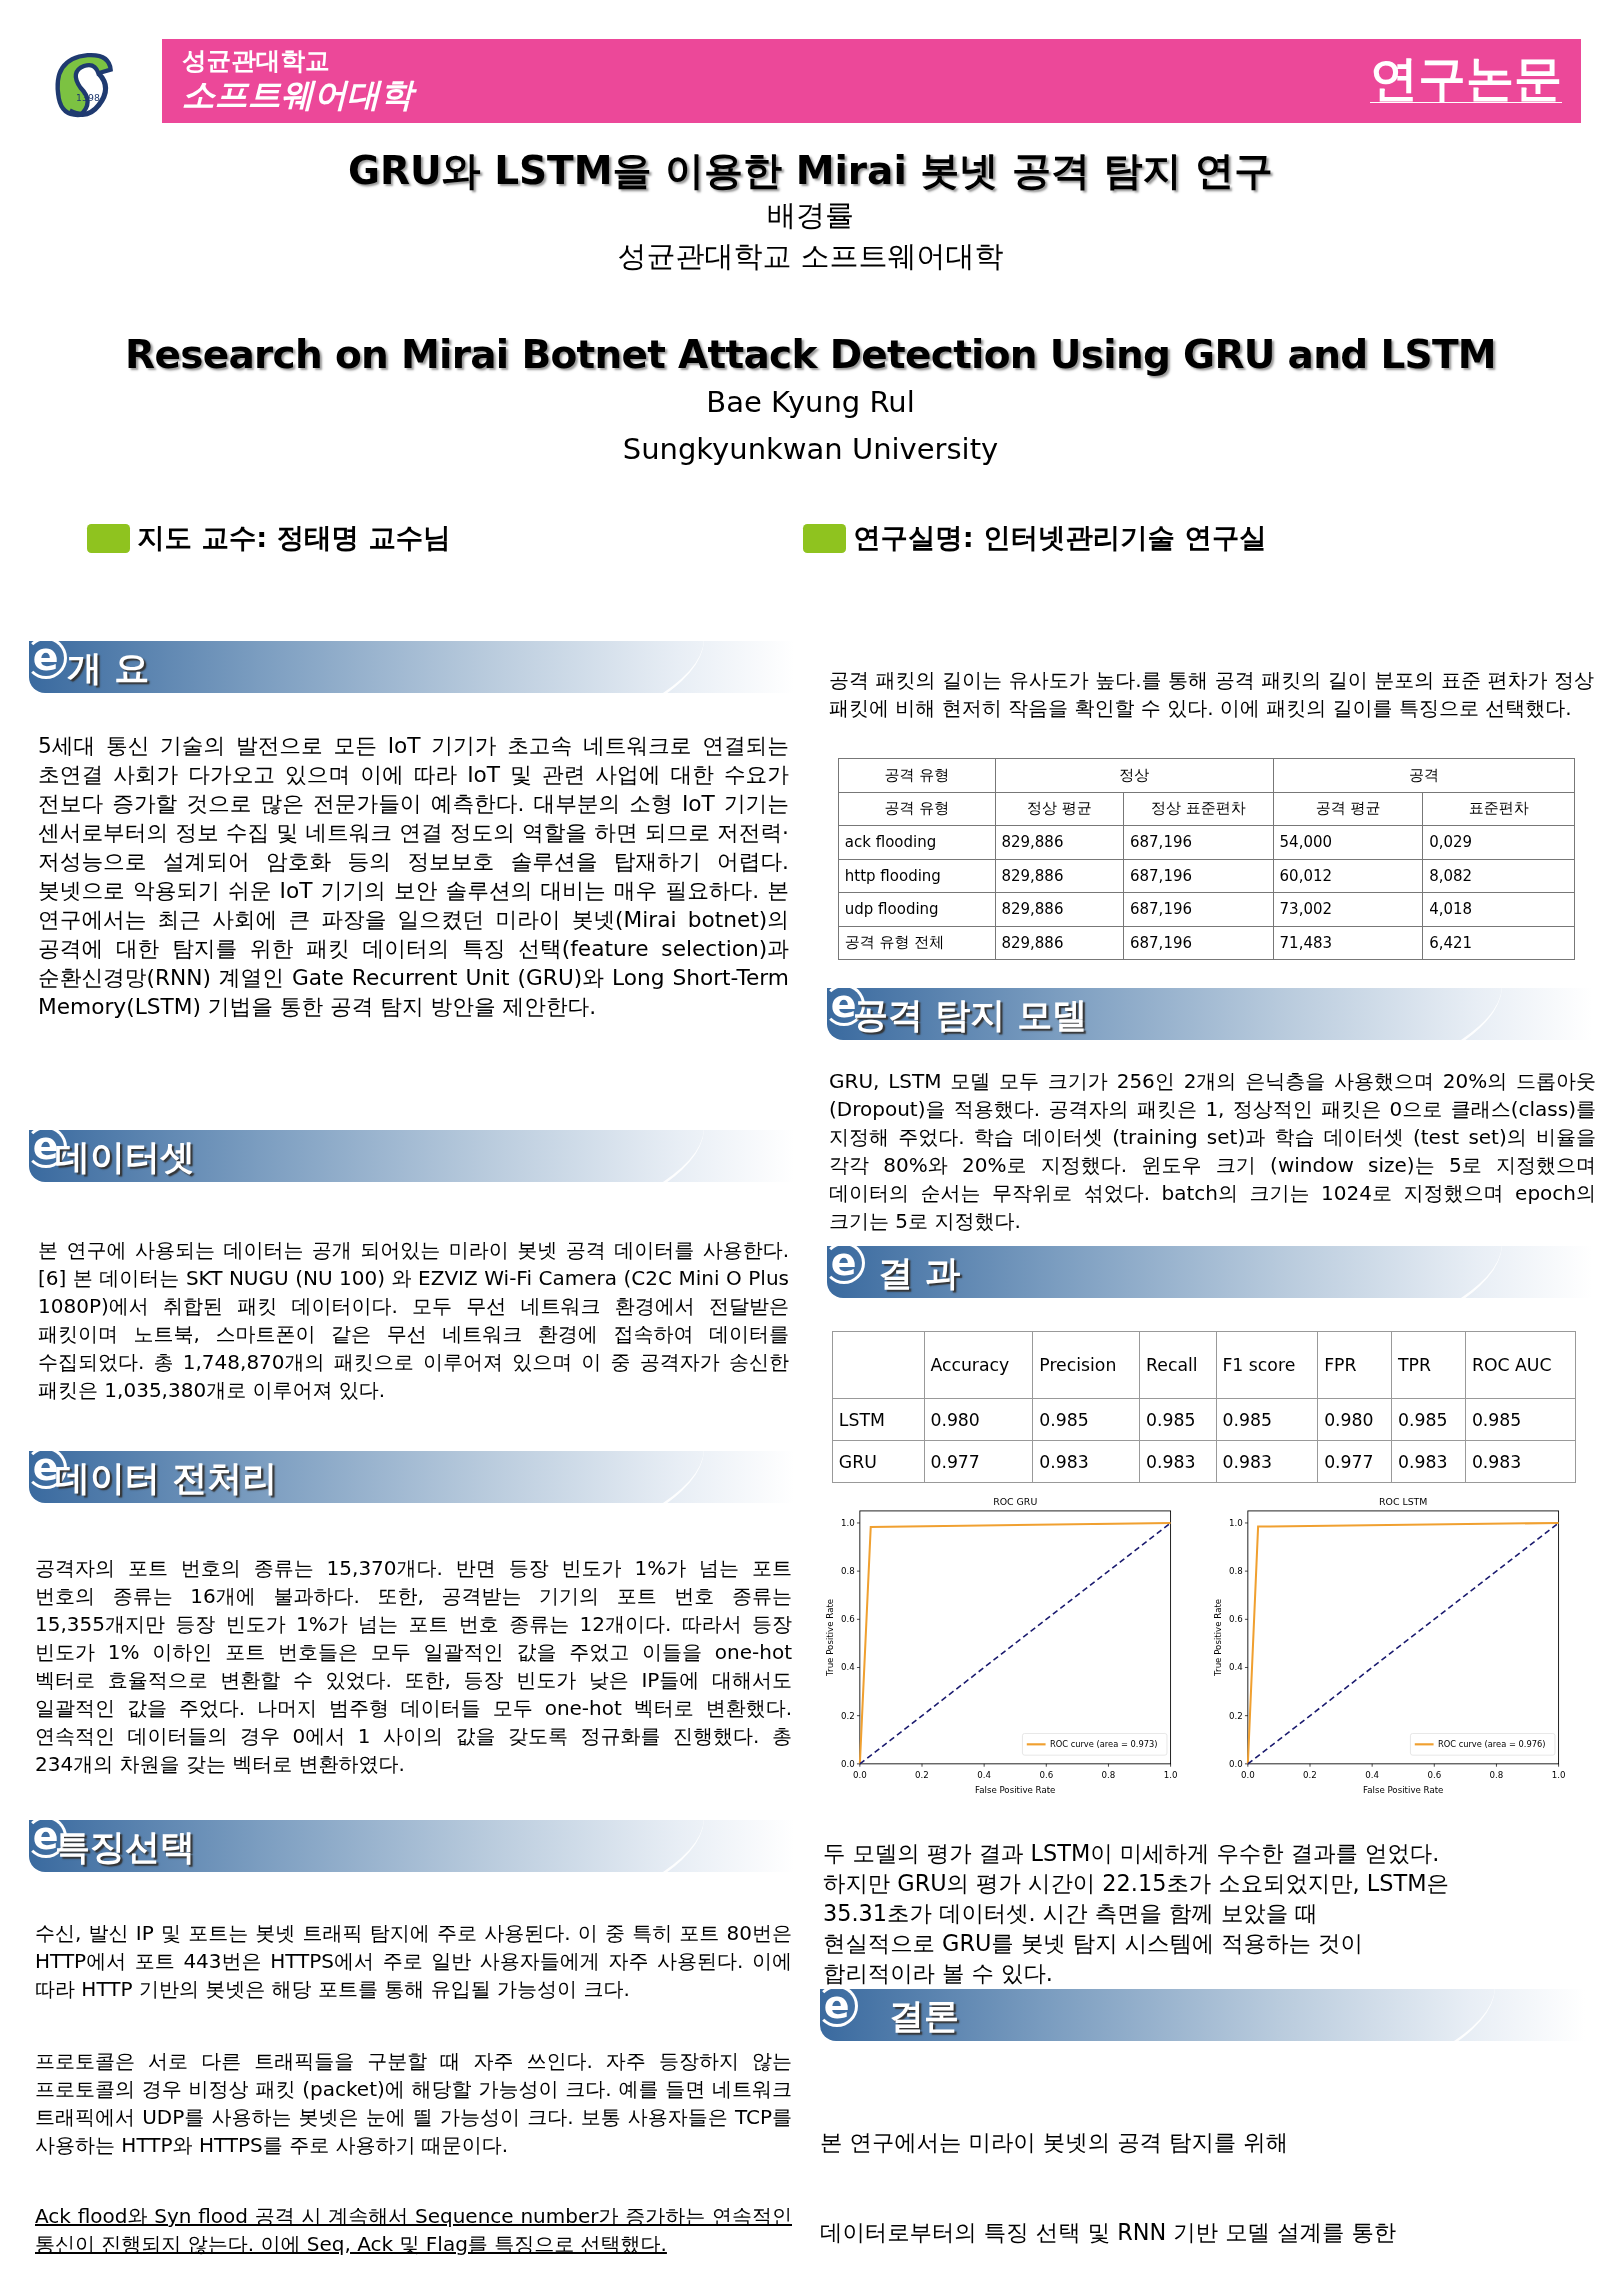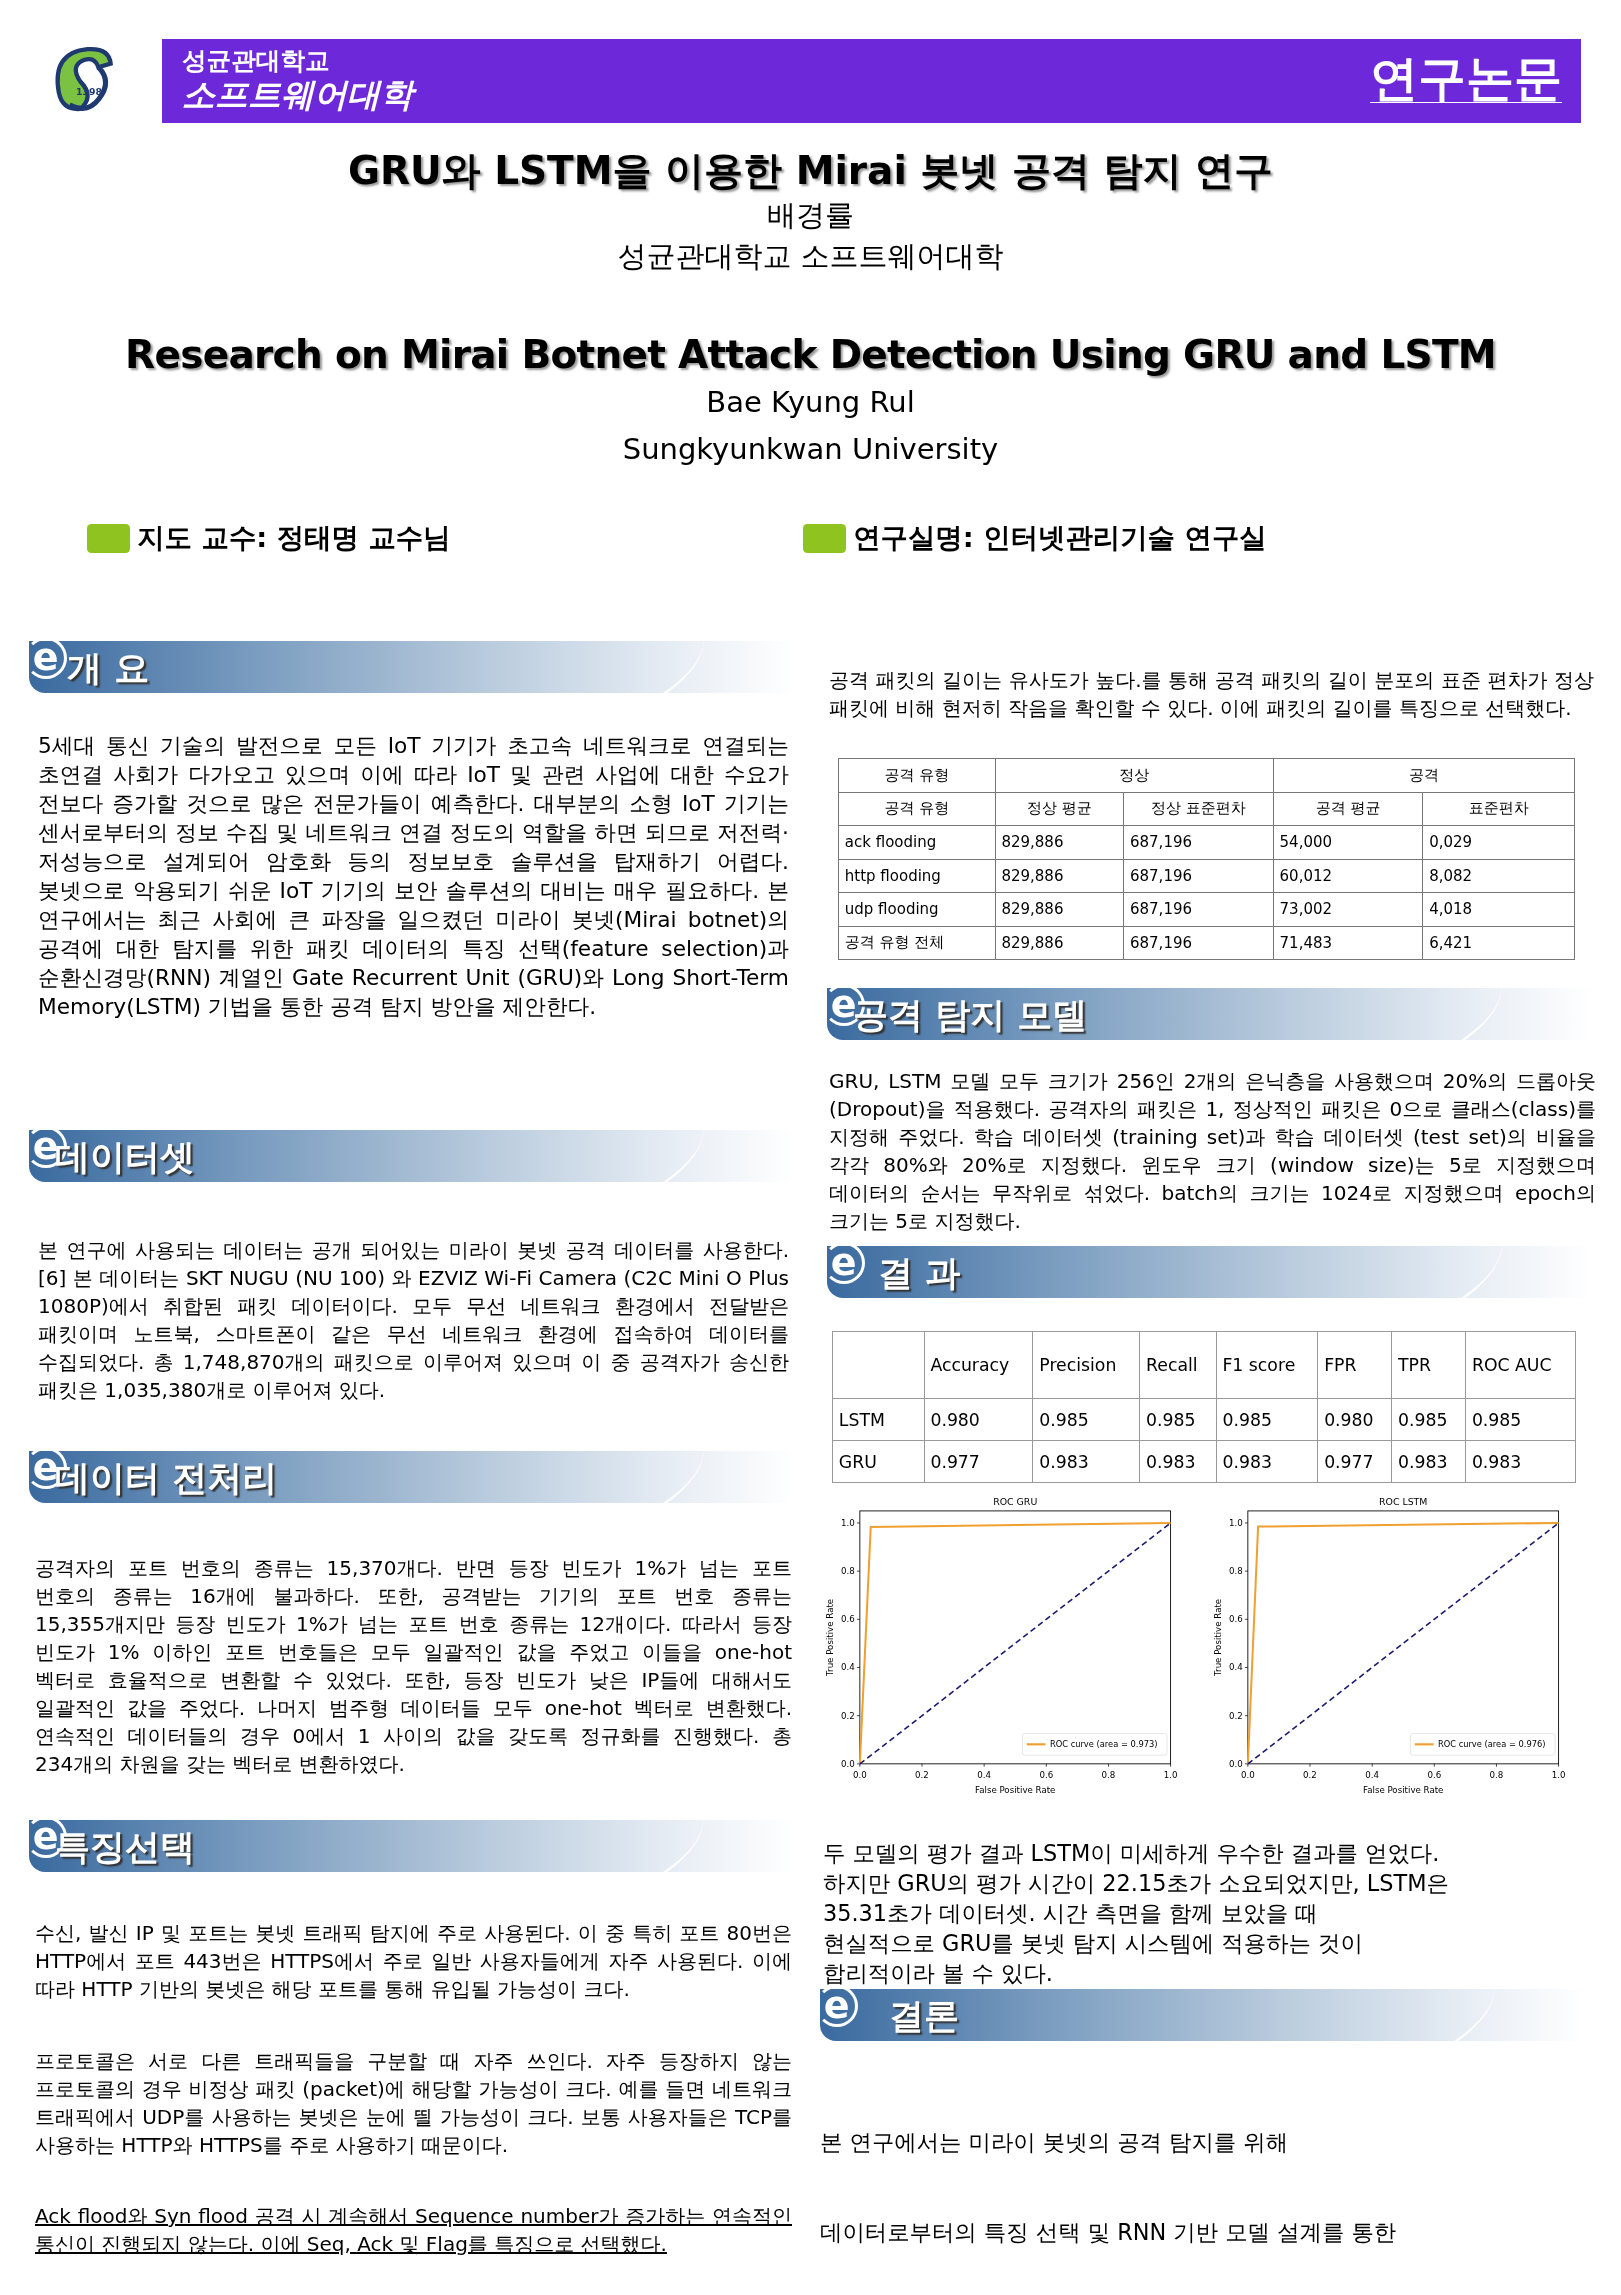--- a/index.html
+++ b/index.html
@@ -1,22 +1,22 @@
 <!DOCTYPE html>
 <html style="font-size:11.6px"><head>
 <meta charset="utf-8">
 <style>
   html, body { margin: 0; padding: 0; background: #ffffff; }
   body { width: 1621px; height: 2295px; position: relative; overflow: hidden;
          font-family: "DejaVu Sans", "Liberation Sans", sans-serif; color: #000; }
   .abs { position: absolute; }
 
   
-  .logo { left: 30px; top: 24px; width: 108px; height: 108px; font-weight: bold; }
-  .topbar { left: 162px; top: 39px; width: 1419px; height: 84px; background: #6d28d9; }
+  .logo { left: 30px; top: 30px; width: 108px; height: 108px; }
+  .topbar { left: 162px; top: 39px; width: 1419px; height: 84px; background: #ec4899; }
   .topbar .uni { position: absolute; left: 20px; top: 7.2px; color: #fff; font-weight: bold; font-size: 24.6px; line-height: 29px; }
   .topbar .college { position: absolute; left: 20px; top: 36px; color: #fff; font-weight: bold; font-size: 33px; line-height: 40px; font-style: italic; }
   .topbar .kind { position: absolute; right: 19px; top: 16px; color: #fff; font-weight: bold; font-size: 48px; line-height: 46px;
                   border-bottom: 1.4px solid #fff; padding-bottom: 1.4px; }
 
   .center { left: 0; width: 1621px; text-align: center; }
   .kr-title { top: 144px; font-size: 39px; font-weight: bold; text-shadow: 2.2px 2.2px 2.2px #999; }
   .kr-author { top: 196px; font-size: 29px; }
   .kr-aff { top: 237px; font-size: 29px; }
   .en-title { top: 332px; font-size: 39px; font-weight: bold; text-shadow: 2.2px 2.2px 2.2px #999; letter-spacing: -0.7px; }

